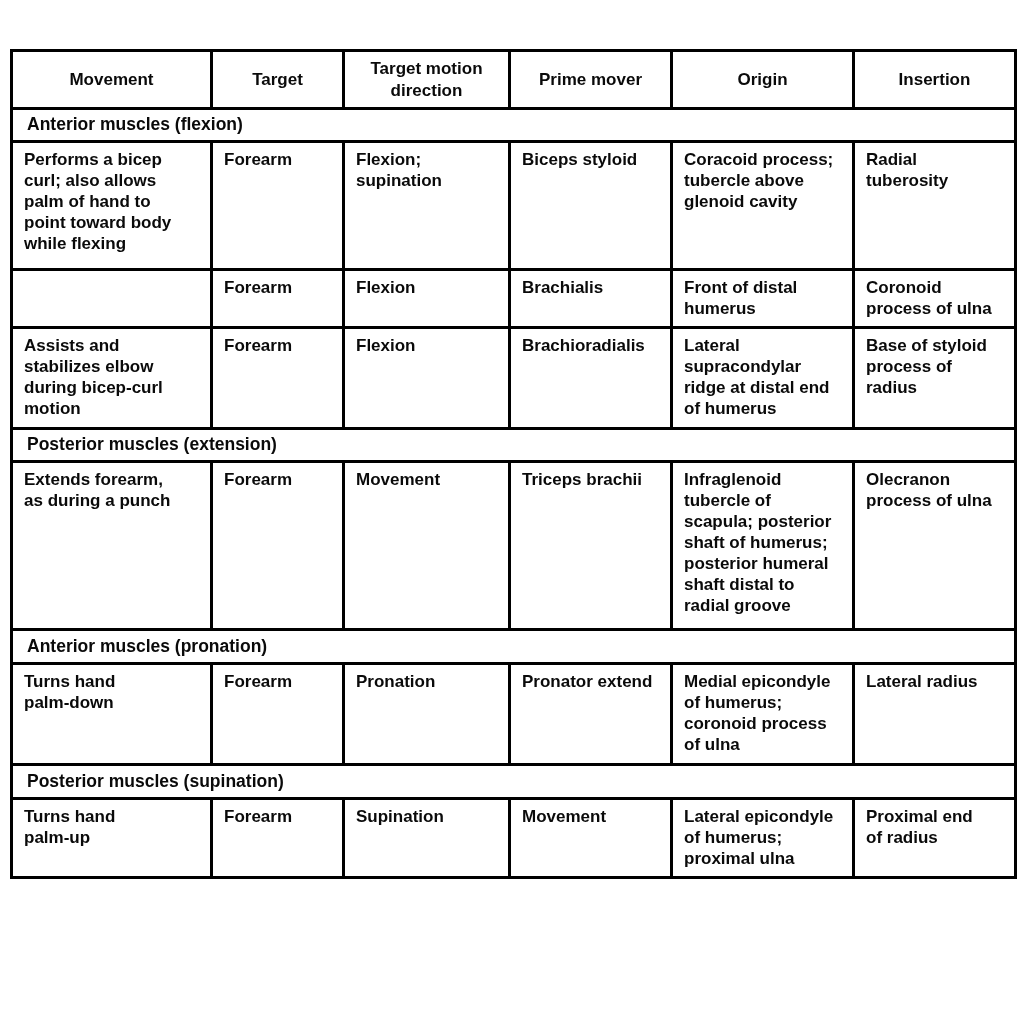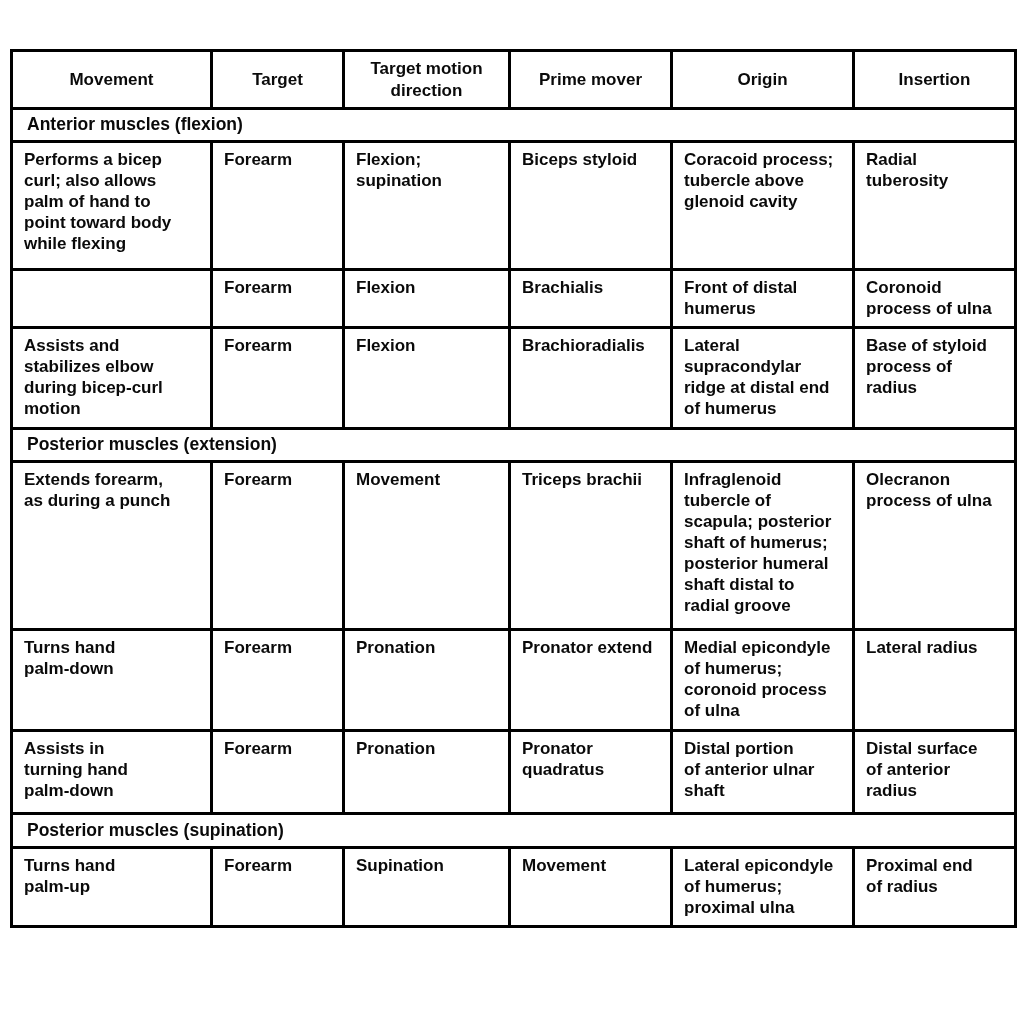--- a/index.html
+++ b/index.html
@@ -132,46 +132,34 @@
 tubercle of
 scapula; posterior
 shaft of humerus;
 posterior humeral
 shaft distal to
 radial groove</td>
         <td>Olecranon
 process of ulna</td>
       </tr>
 
+      <tr class="section-row" style="height:34px">
+        <td colspan="6">Anterior muscles (pronation)</td>
+      </tr>
       <tr style="height:101px">
         <td class="cell-movement">Turns hand
 palm-down</td>
         <td>Forearm</td>
         <td>Pronation</td>
         <td>Pronator extend</td>
         <td>Medial epicondyle
 of humerus;
 coronoid process
 of ulna</td>
         <td>Lateral radius</td>
-      </tr>
-      <tr style="height:83px">
-        <td class="cell-movement">Assists in
-turning hand
-palm-down</td>
-        <td>Forearm</td>
-        <td>Pronation</td>
-        <td>Pronator
-quadratus</td>
-        <td>Distal portion
-of anterior ulnar
-shaft</td>
-        <td>Distal surface
-of anterior
-radius</td>
       </tr>
 
       <tr class="section-row" style="height:34px">
         <td colspan="6">Posterior muscles (supination)</td>
       </tr>
       <tr style="height:79px">
         <td class="cell-movement">Turns hand
 palm-up</td>
         <td>Forearm</td>
         <td>Supination</td>

